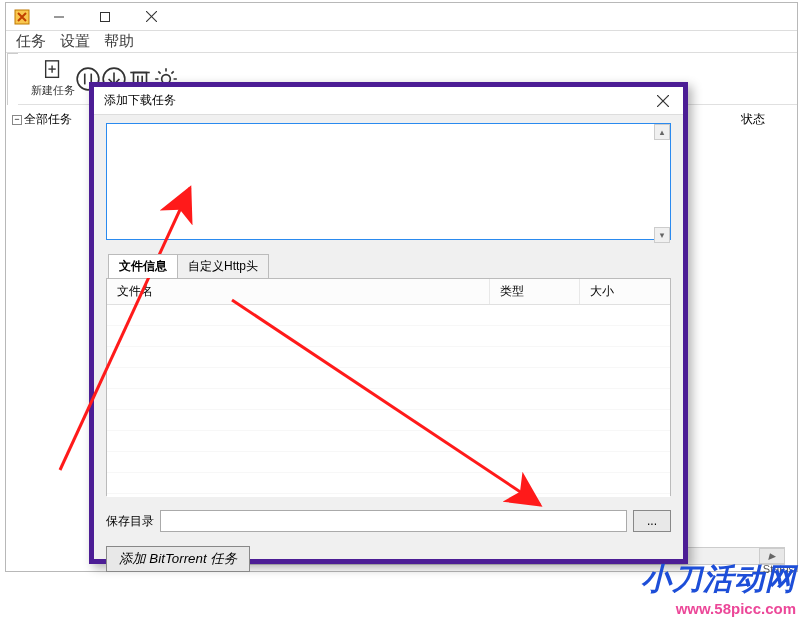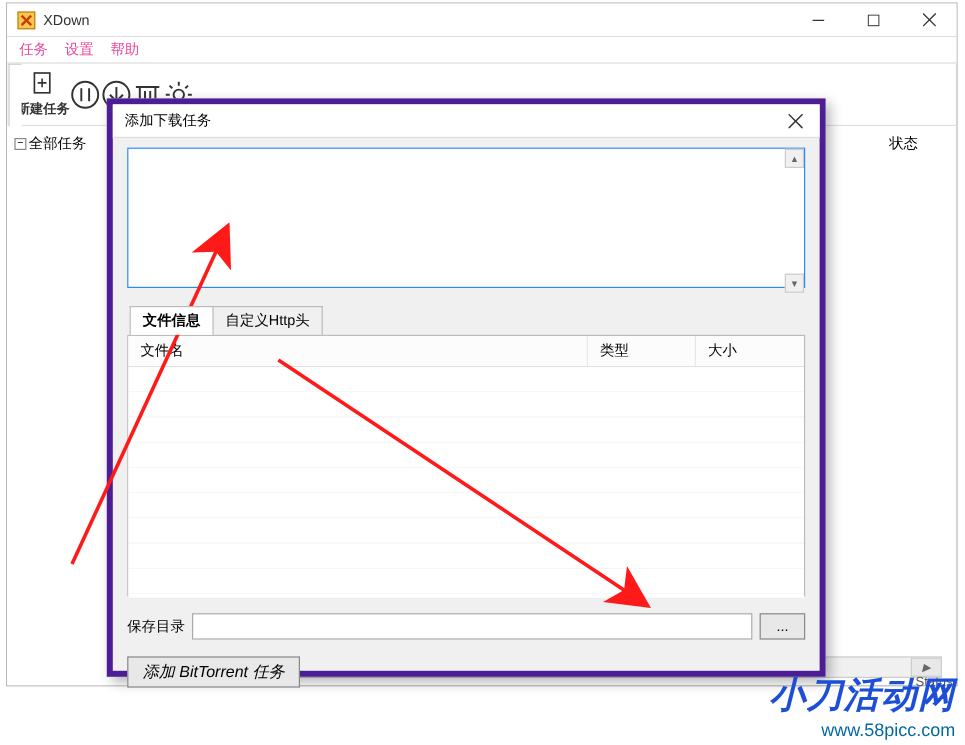--- a/index.html
+++ b/index.html
@@ -9,23 +9,23 @@
 .main-window { position: absolute; left: 5px; top: 2px; width: 793px; height: 570px; background: #fff; border: 1px solid #b8b8b8; }
 .title-bar { height: 28px; display: flex; align-items: center; padding-left: 8px; background: #fff; border-bottom: 1px solid #ddd; }
 .title-icon { width: 16px; height: 16px; margin-right: 6px; }
 .title-text { font-size: 12px; color: #333; flex: 1; }
 .win-controls { display: flex; height: 100%; }
 .win-btn { width: 46px; height: 100%; display: flex; align-items: center; justify-content: center; color: #555; cursor: pointer; }
 .win-btn svg { width: 10px; height: 10px; }
 .win-btn.close svg { width: 11px; height: 11px; }
 
 .menu-bar { height: 22px; display: flex; align-items: center; padding-left: 10px; gap: 14px; border-bottom: 1px solid #ddd; background:#fff; }
-.menu-item { font-size: 12px; color: #ec4899; cursor: pointer; }
-
-.toolbar { height: 52px; display: flex; align-items: center; padding-left: 7px; border-bottom: 1px solid #e0e0e0; position: relative; margin-left:1px;font-weight:bold; }
+.menu-item { font-size: 15px; color: #404040; cursor: pointer; }
+
+.toolbar { height: 52px; display: flex; align-items: center; padding-left: 24px; border-bottom: 1px solid #e0e0e0; position: relative; margin-left:1px; }
 .toolbar::before{ content:""; position:absolute; left:0; top:0; bottom:-1px; width:10px; border-left:1px solid #ccc; border-top:1px solid #ccc; background:#fff;}
 .tool-btn { display: flex; flex-direction: column; align-items: center; gap: 2px; cursor: pointer; }
 .tool-btn .ticon { width: 22px; height: 22px; display:flex; align-items:center; justify-content:center;}
 .tool-btn .tlabel { font-size: 11px; color: #333; }
 .tool-btn.iconly .ticon{width:26px;height:26px;}
 
 .body-area { display: flex; height: calc(100% - 28px - 22px - 52px); }
 .sidebar { width: 132px; border-right: 1px solid #ccc; padding: 6px 6px; font-size: 12px; background:#fff;}
 .tree-root{display:flex; align-items:center; gap:2px;}
 .tree-root .sq{width:10px;height:10px;border:1px solid #888;display:flex;align-items:center;justify-content:center;font-size:9px;line-height:1;}
@@ -68,38 +68,37 @@
 .save-row .browse{width:38px; height:22px; border:1px solid #888; background:#e8e8e8; cursor:pointer; font-size:12px;}
 
 .btn-row{display:flex; margin-top:14px; gap:10px; font-size:12px;}
 .btn-row .spacer{flex:1;}
 .btn{ padding:3px 12px; border:1px solid #888; background:#e8e8e8; cursor:pointer;font-style:italic;}
 .btn.primary{ border-color:#0a66d8; background:#fff; color:#000; padding:3px 26px;}
 
 
 .watermark{position:absolute; right:8px; bottom:4px; text-align:right; font-family: "SimHei","STHeiti",sans-serif;}
 .watermark .cn{ color:#1d4ed8; font-size:30px; font-style:italic; font-weight:bold; letter-spacing:1px;}
-.watermark .url{ color:#0369a1; font-size:15px; font-weight:normal;}
+.watermark .url{ color:#ec4899; font-size:15px; font-weight:bold;}
 .status-stamp{position:absolute; right:10px; bottom:46px; font-size:11px; color:#555;}
 
 
 .arrow-svg{position:absolute; left:0; top:0; width:804px; height:621px; pointer-events:none;}
 </style>
 </head>
 <body>
 
 <div class="main-window">
   <div class="title-bar">
     <span class="title-icon">
       <svg viewBox="0 0 16 16">
           <rect x="1" y="1" width="14" height="14" fill="#f9c74f" stroke="#c07800"></rect>
           <path d="M4 4 L12 12 M12 4 L4 12" stroke="#c04000" stroke-width="2"></path>
         </svg>
     </span>
-    <span class="title-text">XDown</span>
     <div class="win-controls">
       <div class="win-btn">
           <svg viewBox="0 0 10 10">
             <line x1="0" y1="5" x2="10" y2="5" stroke="#333"></line>
           </svg>
         </div>
       <div class="win-btn">
           <svg viewBox="0 0 10 10">
             <rect x="0.5" y="0.5" width="9" height="9" fill="none" stroke="#333"></rect>
           </svg>

